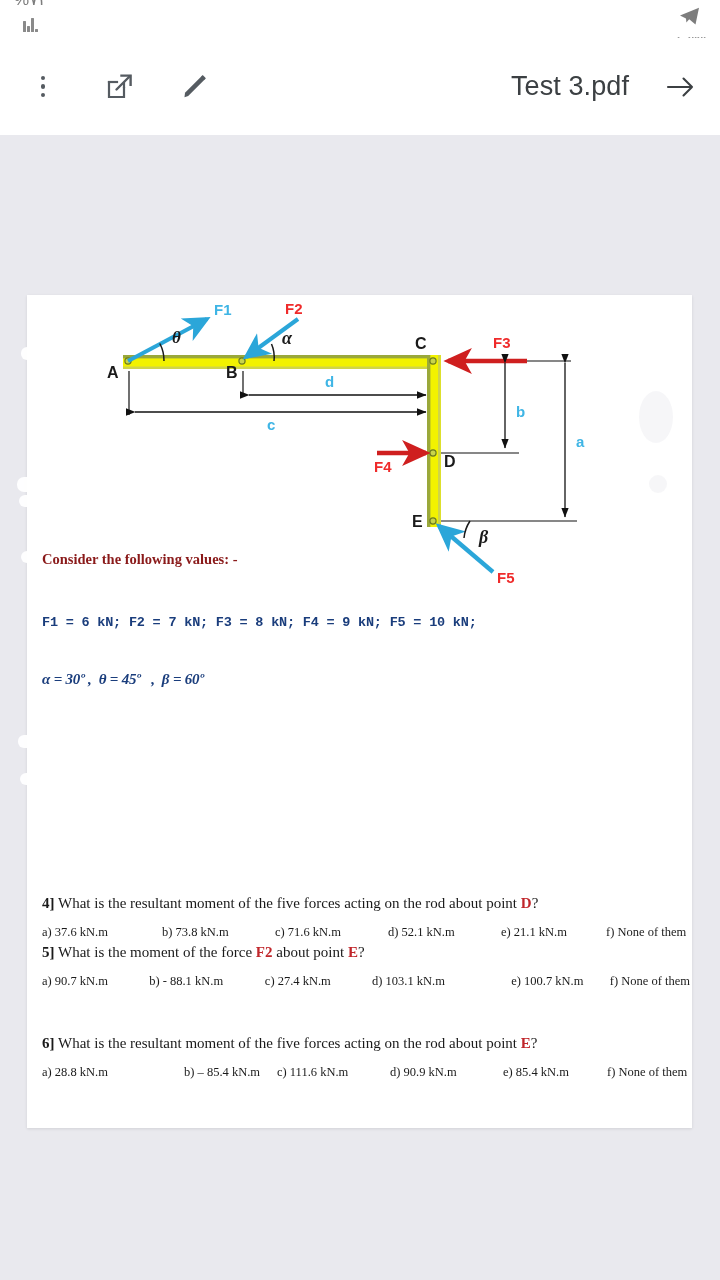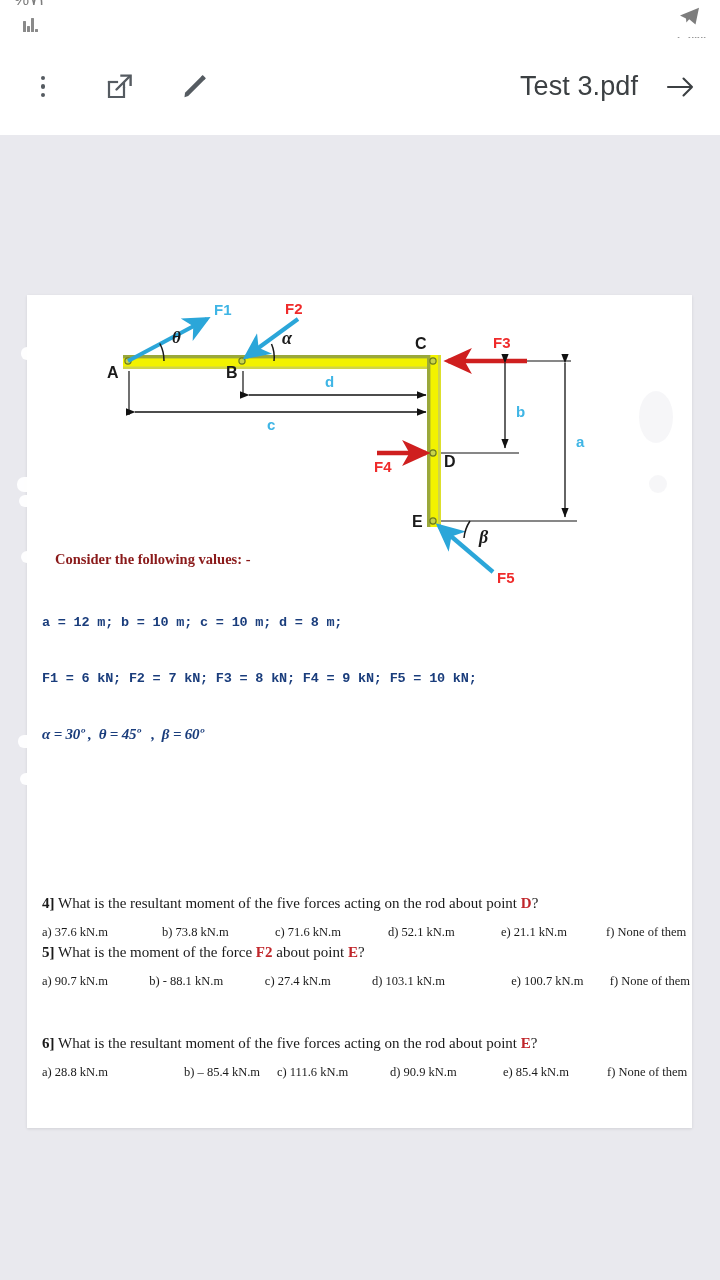--- a/index.html
+++ b/index.html
@@ -67,21 +67,21 @@
   
   .app-bar {
     position: absolute; top: 38px; left: 0;
     width: 720px; height: 97px;
     background: #ffffff;
     display: flex; align-items: center;
     justify-content: space-between;
     padding: 0 22px 0 26px;
   }
   .bar-left { display: flex; align-items: center; gap: 42px; }
-  .bar-right { display: flex; align-items: center; gap: 26px; justify-content: center; }
+  .bar-right { display: flex; align-items: center; gap: 35px; justify-content: center; }
   .icon-btn {
     width: 34px; height: 34px;
     display: flex; align-items: center; justify-content: center;
     cursor: pointer;
   }
   .dots-icon { display: flex; flex-direction: column; gap: 4px; align-items: center; }
   .dots-icon i { width: 4.5px; height: 4.5px; background: #555b61; border-radius: 50%; display: block; }
   .doc-title {
     font-size: 27px; color: #3c4043; letter-spacing: 0.1px; white-space: nowrap;
   }
@@ -103,21 +103,21 @@
 
   
   .smudge { position: absolute; background: #ffffff; opacity: 0.95; }
   .smudge-g { position: absolute; background: #f4f4f7; opacity: 0.85; }
 
   
   .diagram { position: absolute; left: 0; top: 0; width: 665px; height: 300px; }
 
   
   .doc-text {
-    position: absolute; left: 28px;
+    position: absolute; left: 15px;
     font-family: "Liberation Serif", serif;
   }
   .values-head {
     top: 256px; font-size: 14.5px; font-weight: bold; color: #8a1a1a;
   }
   .values-body {
     position: absolute; left: 15px; top: 282px;
     font-family: "Liberation Mono", monospace;
     font-size: 13.5px; font-weight: bold; color: #1a3d7c;
     line-height: 18.5px; letter-spacing: -0.2px; white-space: pre;
@@ -297,21 +297,20 @@
 
         <line x1="414" y1="226" x2="550" y2="226" stroke="#111" stroke-width="1.2"></line>
         <line x1="500" y1="66" x2="544" y2="66" stroke="#111" stroke-width="1.1"></line>
         <line x1="538" y1="68" x2="538" y2="222" stroke="#111" stroke-width="1.3" marker-start="url(#dimhead)" marker-end="url(#dimhead)"></line>
         <text x="549" y="152" font-family="Liberation Sans, sans-serif" font-size="15" font-weight="bold" fill="#3fb5e5">a</text>
       </svg>
     </div>
 
     <div class="doc-text values-head">Consider the following values: -</div>
     <div class="values-body">
-      <div>a = 12 m; b = 10 m; c = 10 m; d = 8 m;</div>
       <div>F1 = 6 kN; F2 = 7 kN; F3 = 8 kN; F4 = 9 kN; F5 = 10 kN;</div>
       <div class="greek-line">α = 30º ,  θ = 45º   ,  β = 60º</div>
     </div>
 
     <div class="qblock" style="top:600px;">
       <div class="qtitle">
         <span class="qnum">4]</span><span> What is the resultant moment of the five forces acting on the rod about point </span><span class="hl">D</span><span>?</span>
       </div>
       <div class="qopts">
         <span style="width:120px;">a) 37.6 kN.m</span>

